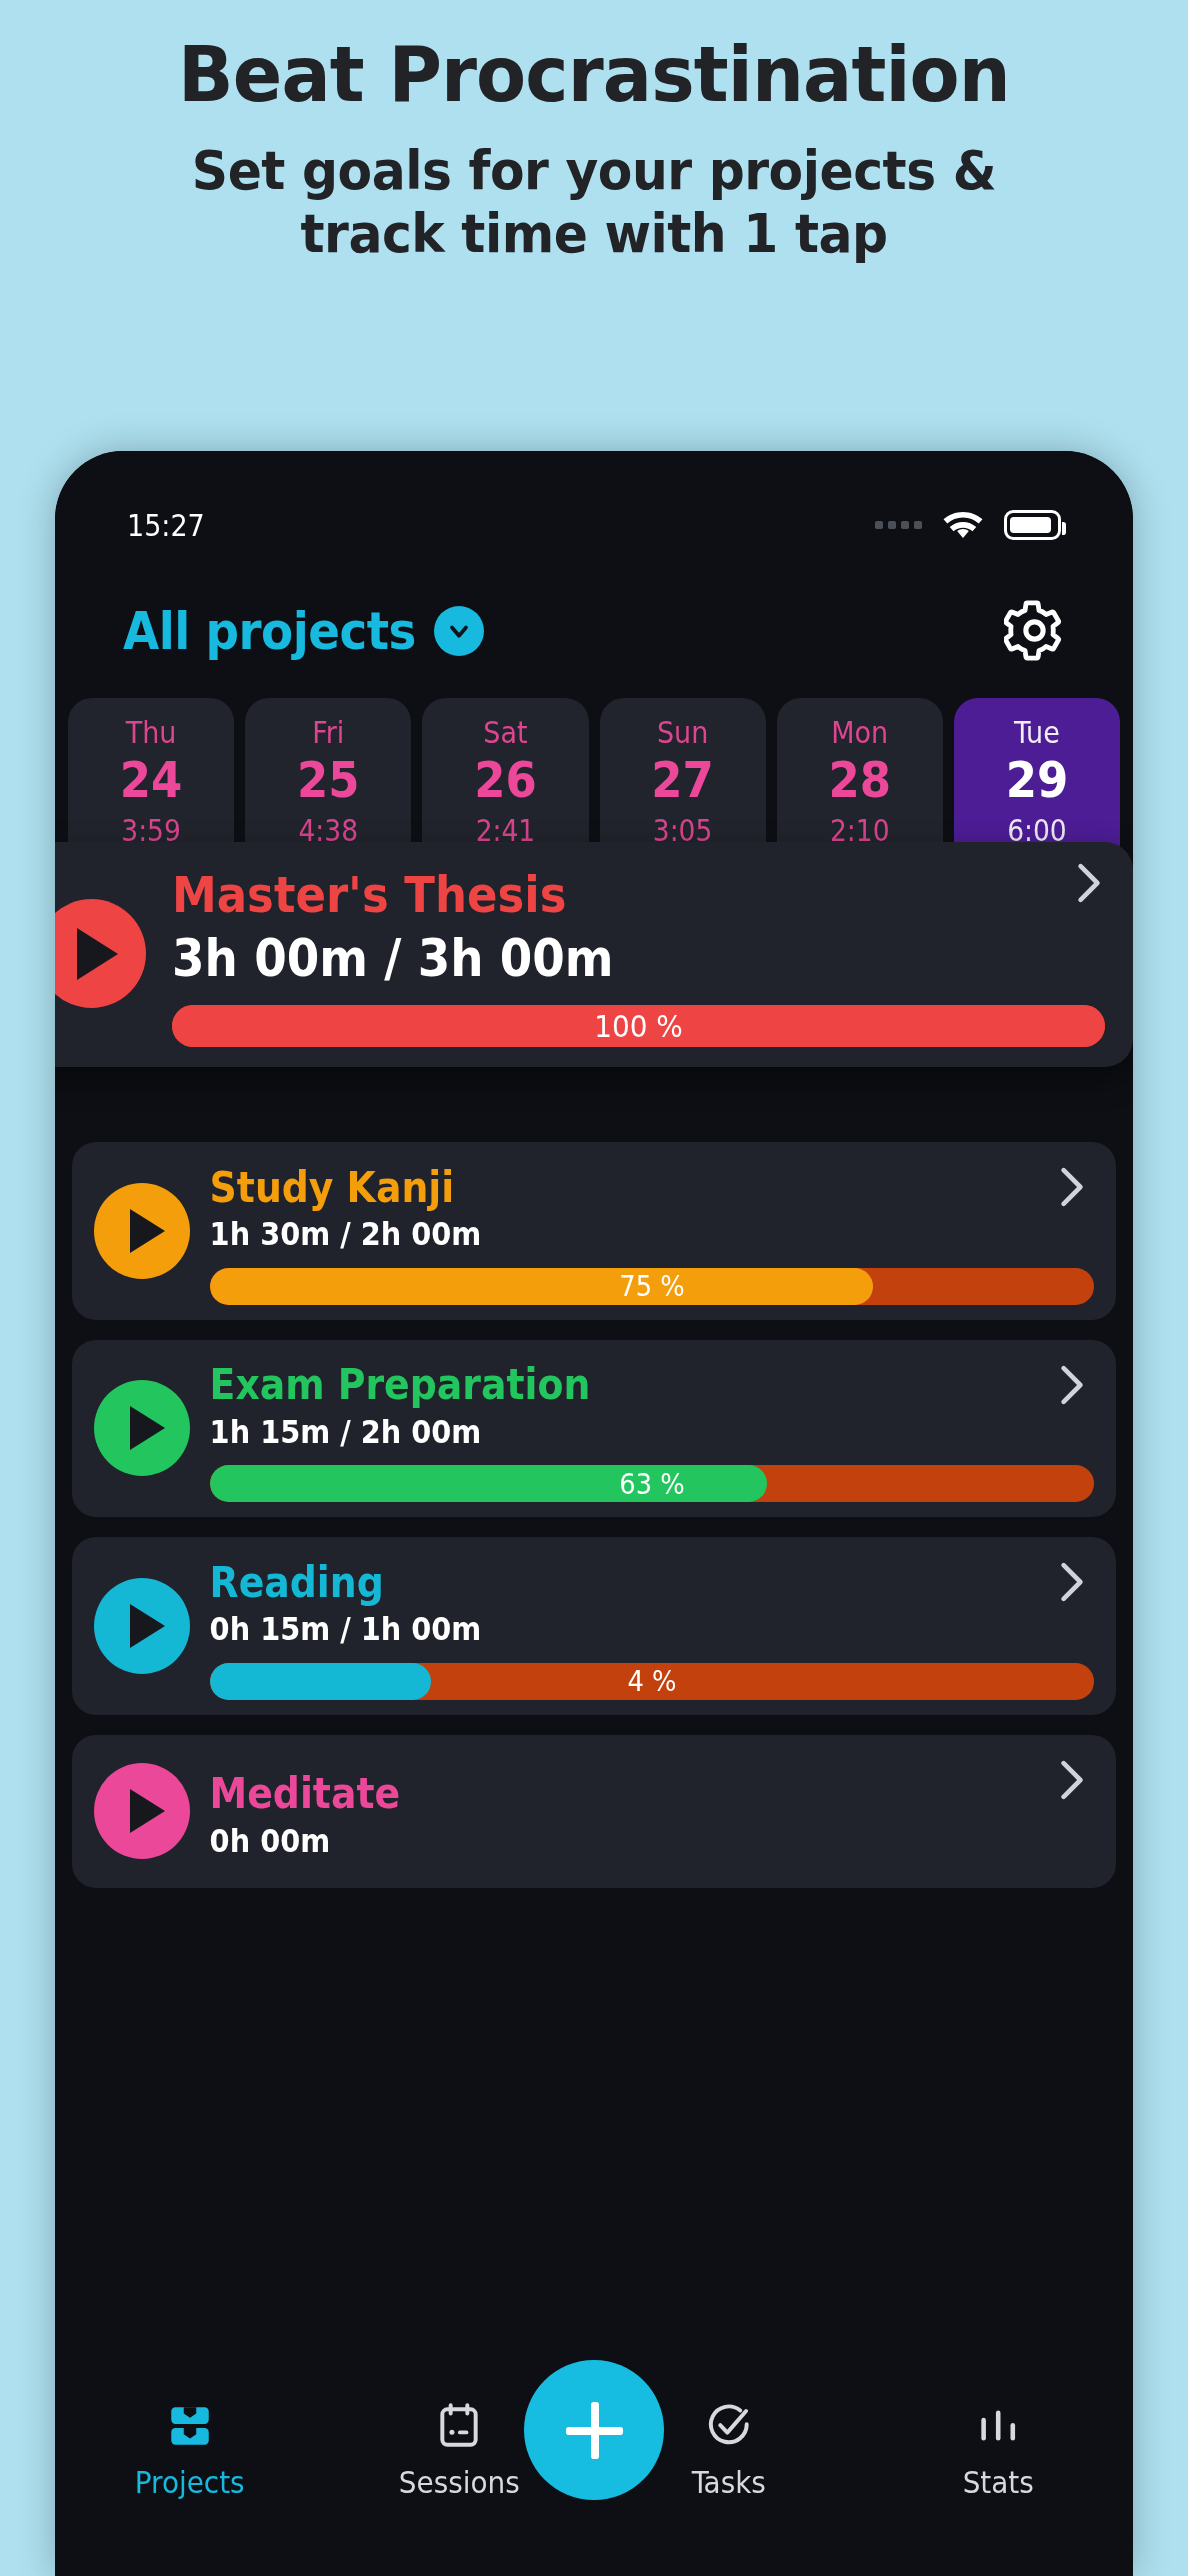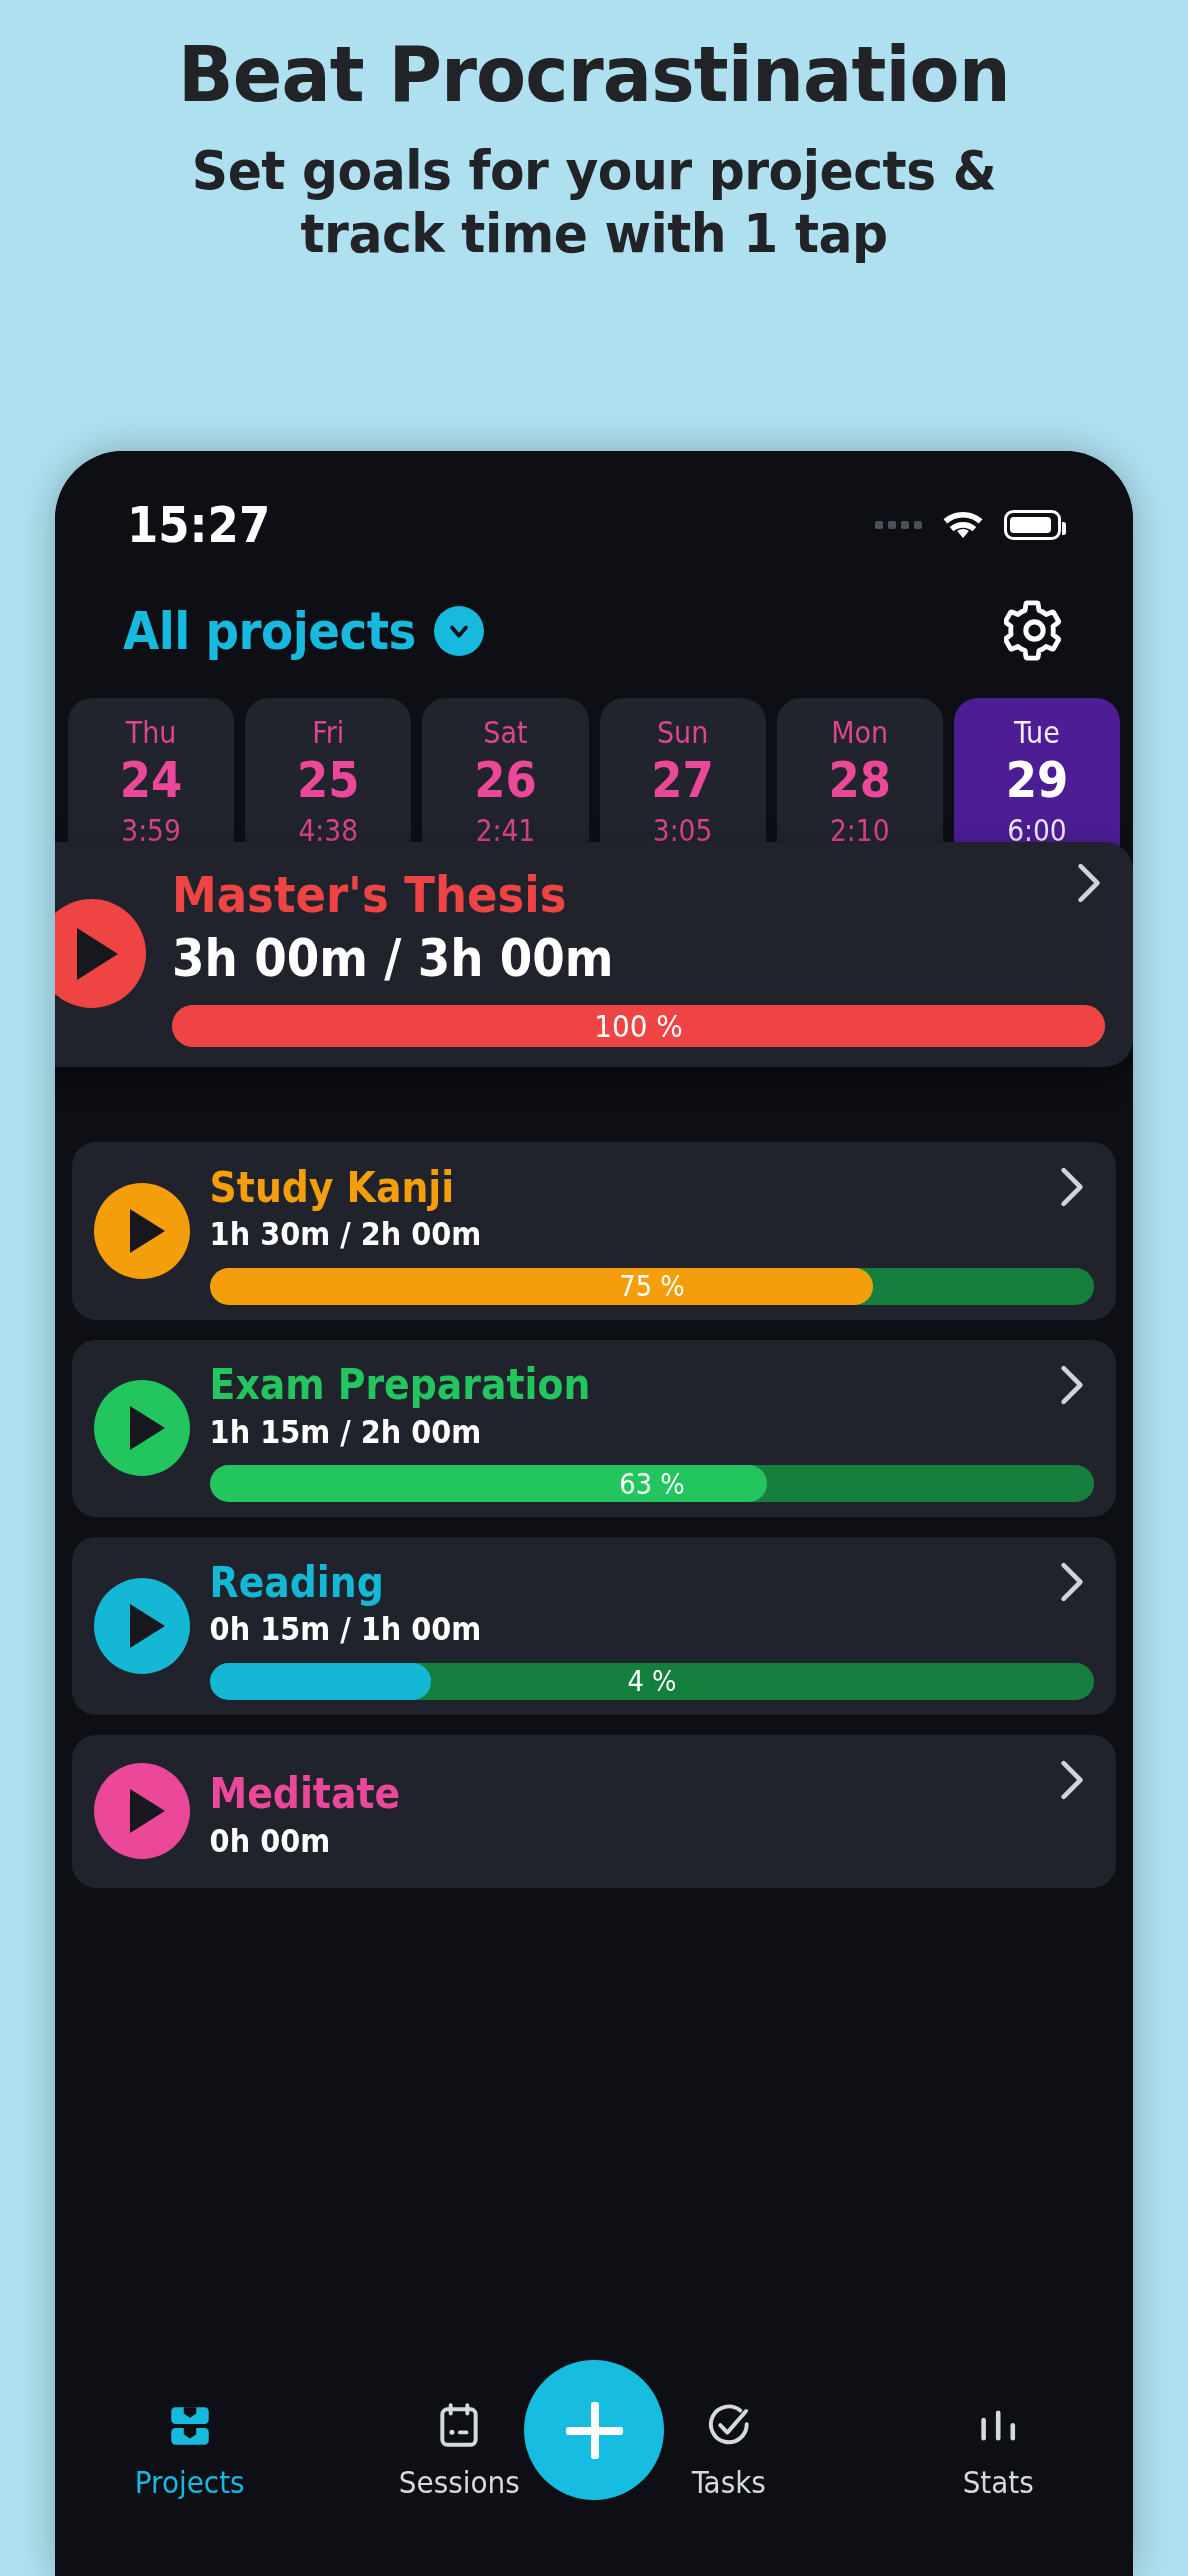--- a/index.html
+++ b/index.html
@@ -57,21 +57,21 @@
   
   .statusbar {
     position:absolute; left:0; top:39px; width:100%;
     height:70px;
     display:flex; align-items:center;
     padding:0 72px;
     color:#ffffff;
   }
   .status-time {
     font-family:"DejaVu Sans Condensed","Liberation Sans", sans-serif;
-    font-size:50px; font-weight:700; letter-spacing:0px;
+    font-size:30px; font-weight:400; letter-spacing:0px;
   }
   .status-right {
     margin-left:auto;
     display:flex; align-items:center; gap:20px;
   }
   .sig-dots { display:flex; gap:4.6px; align-items:flex-end; }
   .sig-dots i {
     display:block; width:8.3px; height:8.3px; border-radius:1.8px;
     background:#4b5058;
   }
@@ -197,21 +197,21 @@
   .card-time {
     font-family:"DejaVu Sans Condensed","Liberation Sans", sans-serif;
     font-size:32px; font-weight:600; color:#ffffff;
     margin-top:5.5px; line-height:1.15;
   }
   .card.featured .card-time { font-size:52px; }
 
   .bar {
     position:relative;
     height:37px; border-radius:18.4px;
-    background:#15803d;
+    background:#c2410c;
     margin-top:14.7px;
     overflow:hidden;
   }
   .card.featured .bar { height:42px; border-radius:21px; margin-top:16.6px; }
   .bar-fill {
     position:absolute; left:0; top:0; bottom:0;
     border-radius:18.4px;
   }
   .bar-label {
     position:absolute; inset:0;

